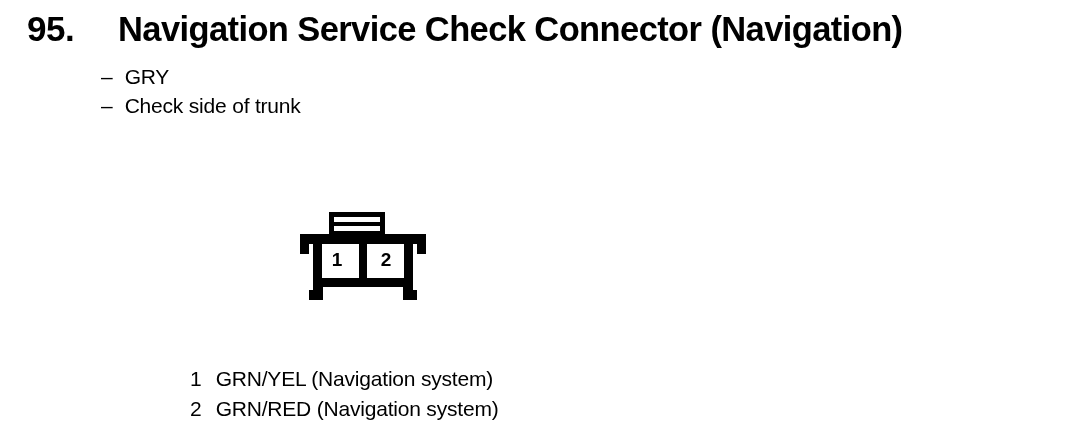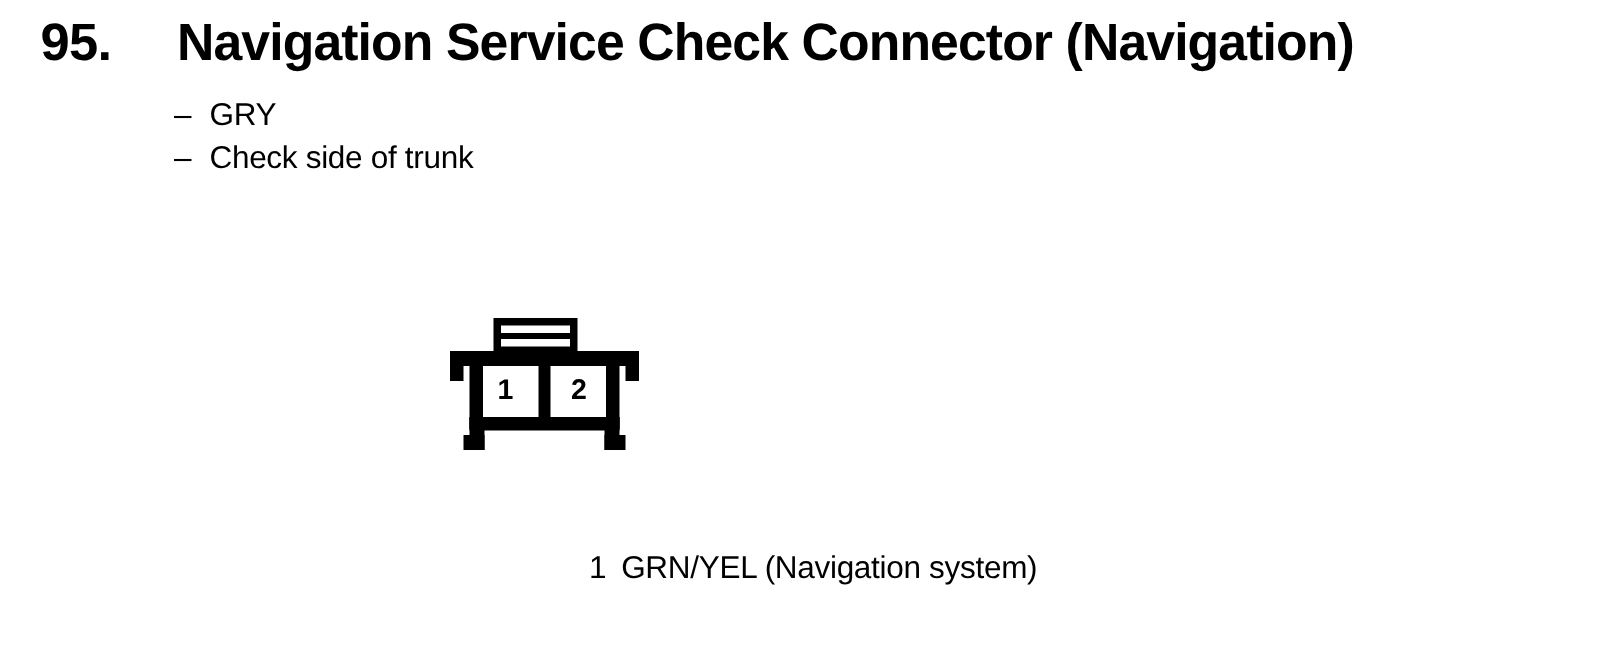--- a/index.html
+++ b/index.html
@@ -46,21 +46,21 @@
     letter-spacing: -0.6px;
     line-height: 40px;
     white-space: nowrap;
     transform: scaleX(0.985);
     transform-origin: left center;
   }
 
   
   #spec-list {
     position: absolute;
-    left: 116px;
+    left: 101px;
     top: 62px;
     width: 700px;
   }
   .spec-item {
     position: relative;
     height: 29px;
     font-size: 21px;
     line-height: 29px;
     white-space: nowrap;
     letter-spacing: -0.2px;
@@ -91,21 +91,20 @@
     font-weight: bold;
     fill: #000000;
   }
 
   
   #pin-legend {
     position: absolute;
     left: 190px;
     top: 364px;
     width: 700px;
-    text-align: center;
   }
   .legend-row {
     position: relative;
     height: 30px;
     font-size: 21px;
     line-height: 30px;
     white-space: nowrap;
     letter-spacing: -0.2px;
   }
   .legend-pin {
@@ -179,14 +178,18 @@
   </svg>
 </div>
 
 <div id="pin-legend">
 
   <div class="legend-row">
     <span class="legend-pin">1</span>
     <span class="legend-desc">GRN/YEL (Navigation system)</span>
   </div>
 
+  <div class="legend-row">
+    <span class="legend-pin">2</span>
+    <span class="legend-desc">GRN/RED (Navigation system)</span>
+  </div>
 
 </div>
 
 </body></html>

